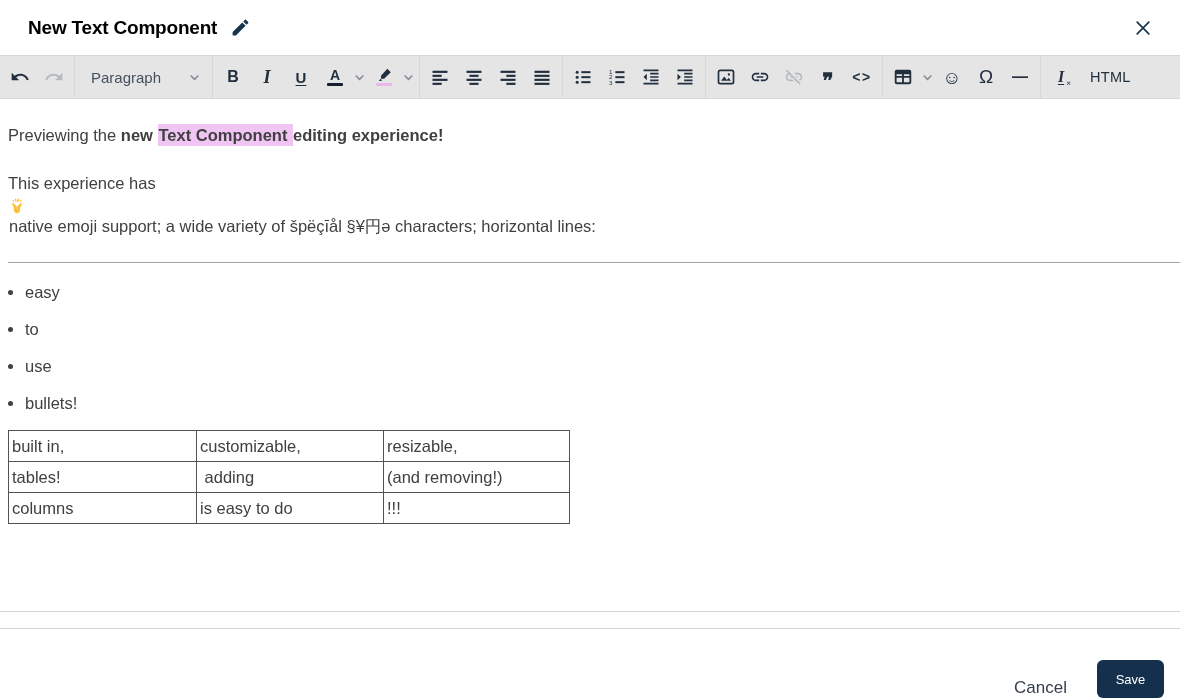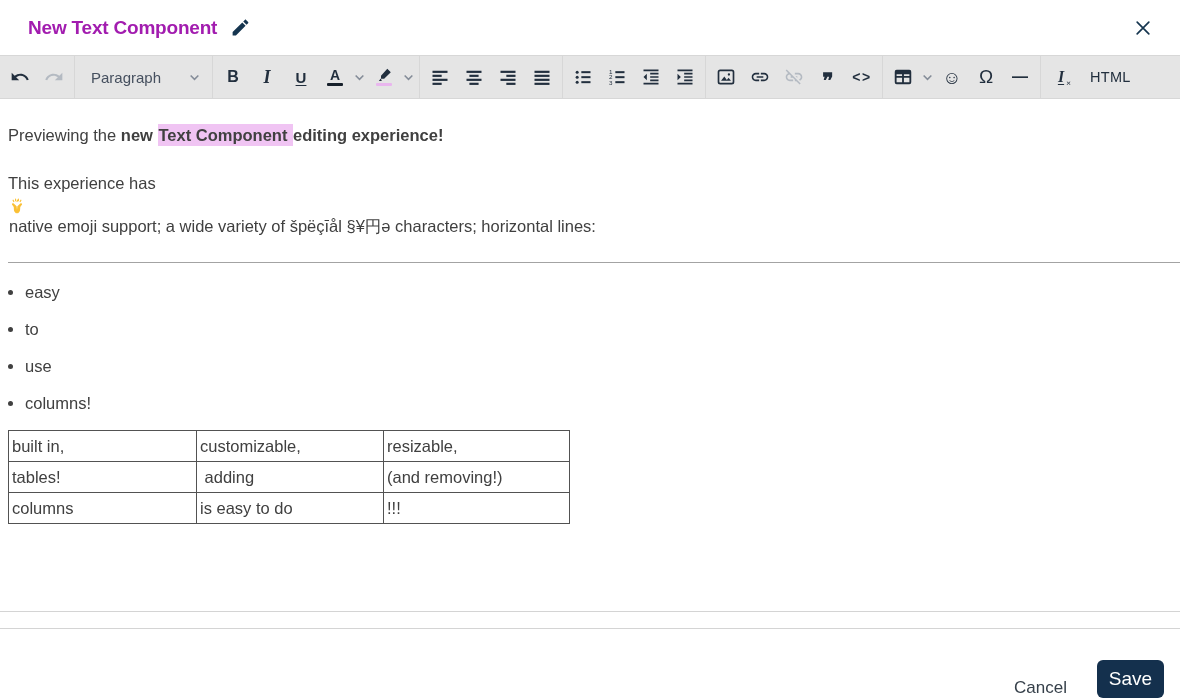--- a/index.html
+++ b/index.html
@@ -1,21 +1,21 @@
 <!DOCTYPE html>
 <html><head>
 <meta charset="utf-8">
 <style>
   * { box-sizing: border-box; margin: 0; padding: 0; }
   html,body { width:1180px; height:698px; background:#fff; overflow:hidden;
     font-family:"Liberation Sans", sans-serif; }
 
   
   .modal-header { height:55px; display:flex; align-items:center; padding:0 27px 0 28px; }
-  .modal-title { font-size:19px; font-weight:700; color:#a21caf; letter-spacing:-0.2px; }
+  .modal-title { font-size:19px; font-weight:700; color:#000000; letter-spacing:-0.2px; }
   .title-edit-btn { margin-left:13px; display:flex; align-items:center; cursor:pointer; background:none; border:none; }
   .close-btn { margin-left:auto; background:none; border:none; display:flex; align-items:center; cursor:pointer; }
 
   
   .toolbar { height:44px; border-top:1px solid #d7d7d7; border-bottom:1px solid #d7d7d7;
     display:flex; align-items:stretch; background:#e5e5e5; }
   .tgroup { display:flex; align-items:center; padding:0 3px; }
   .tgroup + .tgroup { border-left:1px solid #d7d7d7; }
   .tbtn { width:34px; height:34px; border:none; background:none; display:flex; flex-direction:column;
     align-items:center; justify-content:center; color:#222f3e; cursor:pointer; border-radius:3px; }
@@ -59,21 +59,21 @@
     vertical-align:middle; white-space:pre-wrap; font-size:16.5px; color:#404040; }
   .content-table td:nth-child(1){ width:188px; }
   .content-table td:nth-child(2){ width:187px; }
   .content-table td:nth-child(3){ width:186px; }
 
   
   .footer-gap { height:16px; }
   .modal-footer { height:70px; border-top:1px solid #d4d4d4; display:flex; align-items:flex-end;
     justify-content:flex-end; padding-right:16px; gap:30px; }
   .cancel-btn { background:none; border:none; font-size:17px; color:#36404a; cursor:pointer; }
-  .save-btn { background:#14304d; color:#fff; border:none; border-radius:6px; font-size:19px;
+  .save-btn { background:#14304d; color:#fff; border:none; border-radius:6px; font-size:13px;
     width:67px; height:38px; cursor:pointer; }
 
   svg { display:block; }
 </style>
 </head>
 <body>
 
 <div class="modal-header">
   <span class="modal-title">New Text Component</span>
   <button class="title-edit-btn">
@@ -325,21 +325,21 @@
             <path d="M17.5 4.5l-1 2M14 3v2.2"></path>
           </g>
         </svg></span><span> native emoji support; a wide variety of špëçīål §¥円ǝ characters; horizontal lines:</span></p>
 
   <hr>
 
   <ul>
     <li>easy</li>
     <li>to</li>
     <li>use</li>
-    <li>columns!</li>
+    <li>bullets!</li>
   </ul>
 
   <table class="content-table">
     <tbody>
       <tr>
         <td>built in,</td>
         <td>customizable,</td>
         <td>resizable,</td>
       </tr>
       <tr>

